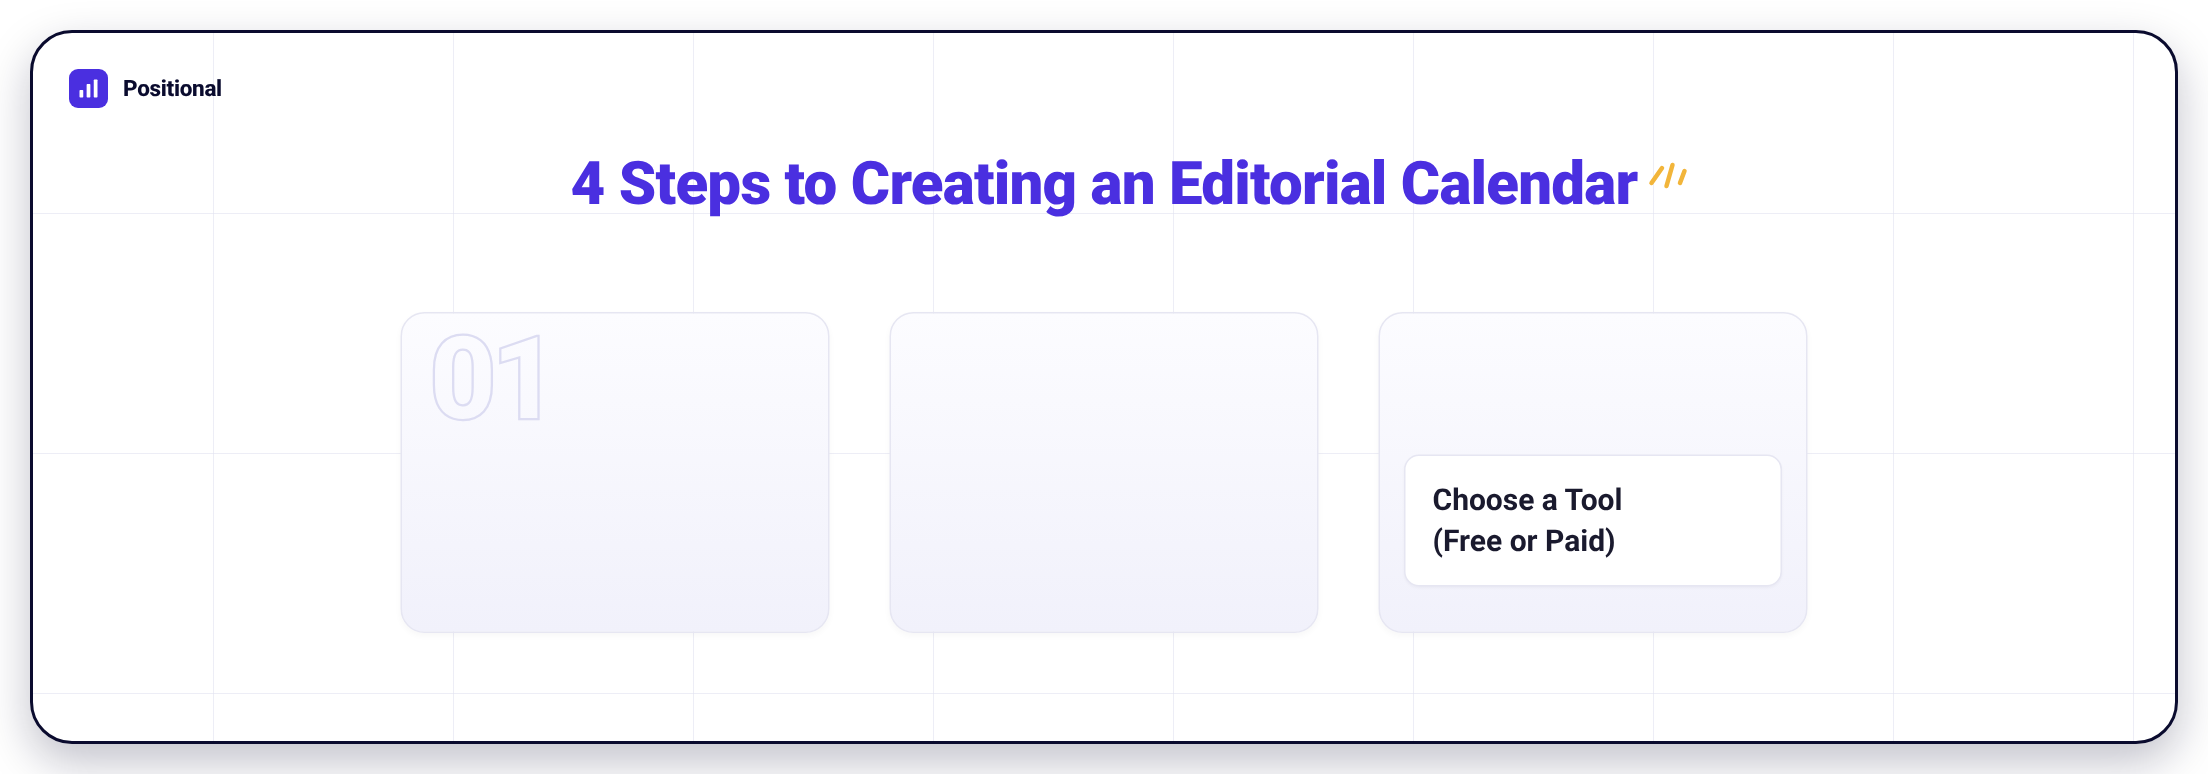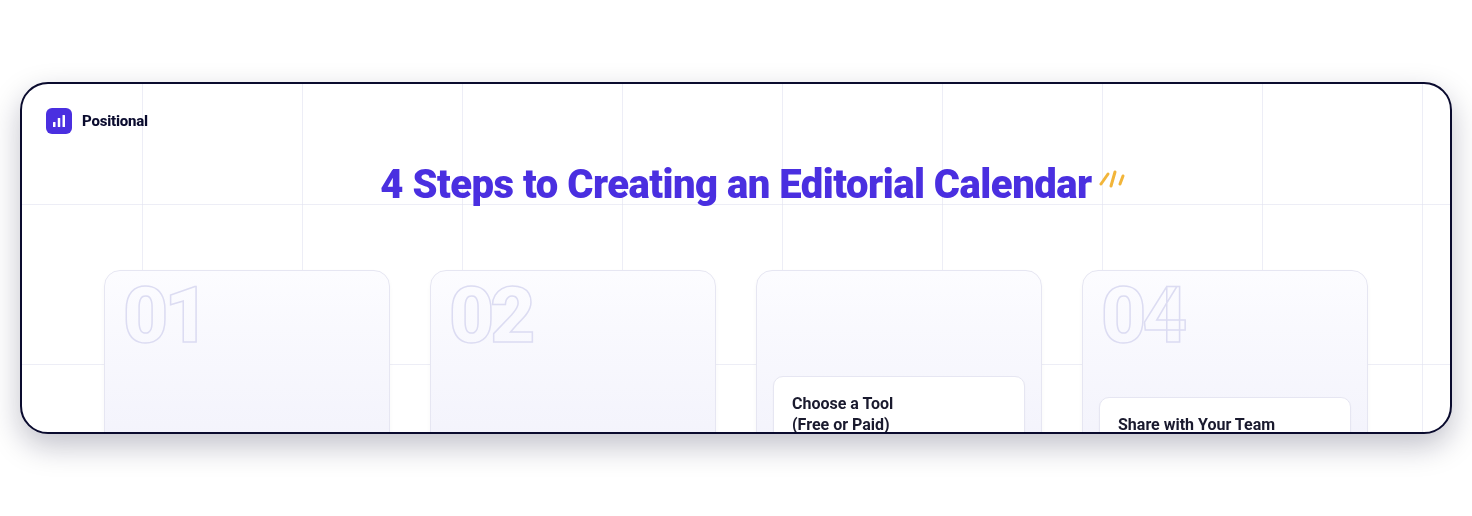--- a/index.html
+++ b/index.html
@@ -7,21 +7,21 @@
     font-family: -apple-system, BlinkMacSystemFont, "Segoe UI", Roboto, "Helvetica Neue", Arial, sans-serif;
     background: #ffffff;
     width: 1472px;
     height: 516px;
     display: flex;
     align-items: center;
     justify-content: center;
   }
   .frame {
     width: 1432px;
-    height: 352px;
+    height: 476px;
     background: #ffffff;
     border: 2px solid #0a0b2e;
     border-radius: 28px;
     position: relative;
     overflow: hidden;
     box-shadow: 0 12px 30px rgba(10,11,46,0.25);
     background-image:
       linear-gradient(to right, rgba(225,226,240,0.6) 1px, transparent 1px),
       linear-gradient(to bottom, rgba(225,226,240,0.6) 1px, transparent 1px);
     background-size: 160px 160px;
@@ -105,21 +105,21 @@
   .label-pill {
     position: absolute;
     left: 16px;
     right: 16px;
     bottom: 30px;
     background: #ffffff;
     border: 1px solid #e6e6f2;
     border-radius: 10px;
     padding: 16px 18px;
     font-weight: 700;
-    font-size: 16px;
+    font-size: 20px;
     color: #1a1a2e;
     line-height: 1.35;
     box-shadow: 0 1px 2px rgba(10,11,46,0.04);
     min-height: 54px;
     display: flex;
     align-items: center;
     margin-top: 40px;
   }
   .label-pill span { white-space: pre-line; }
 </style>
@@ -150,29 +150,22 @@
         </svg>
       </span>
     </h1>
   </div>
 
   <div class="cards">
     <div class="card">
       <div class="big-num">01</div>
     </div>
     <div class="card">
-      <div class="big-num">02</div>
     </div>
     <div class="card">
       <div class="label-pill">
         <span>Choose a Tool
 (Free or Paid)</span>
       </div>
     </div>
-    <div class="card">
-      <div class="big-num">04</div>
-      <div class="label-pill">
-        <span>Share with Your Team</span>
-      </div>
-    </div>
   </div>
 
 </div>
 
 </body></html>

